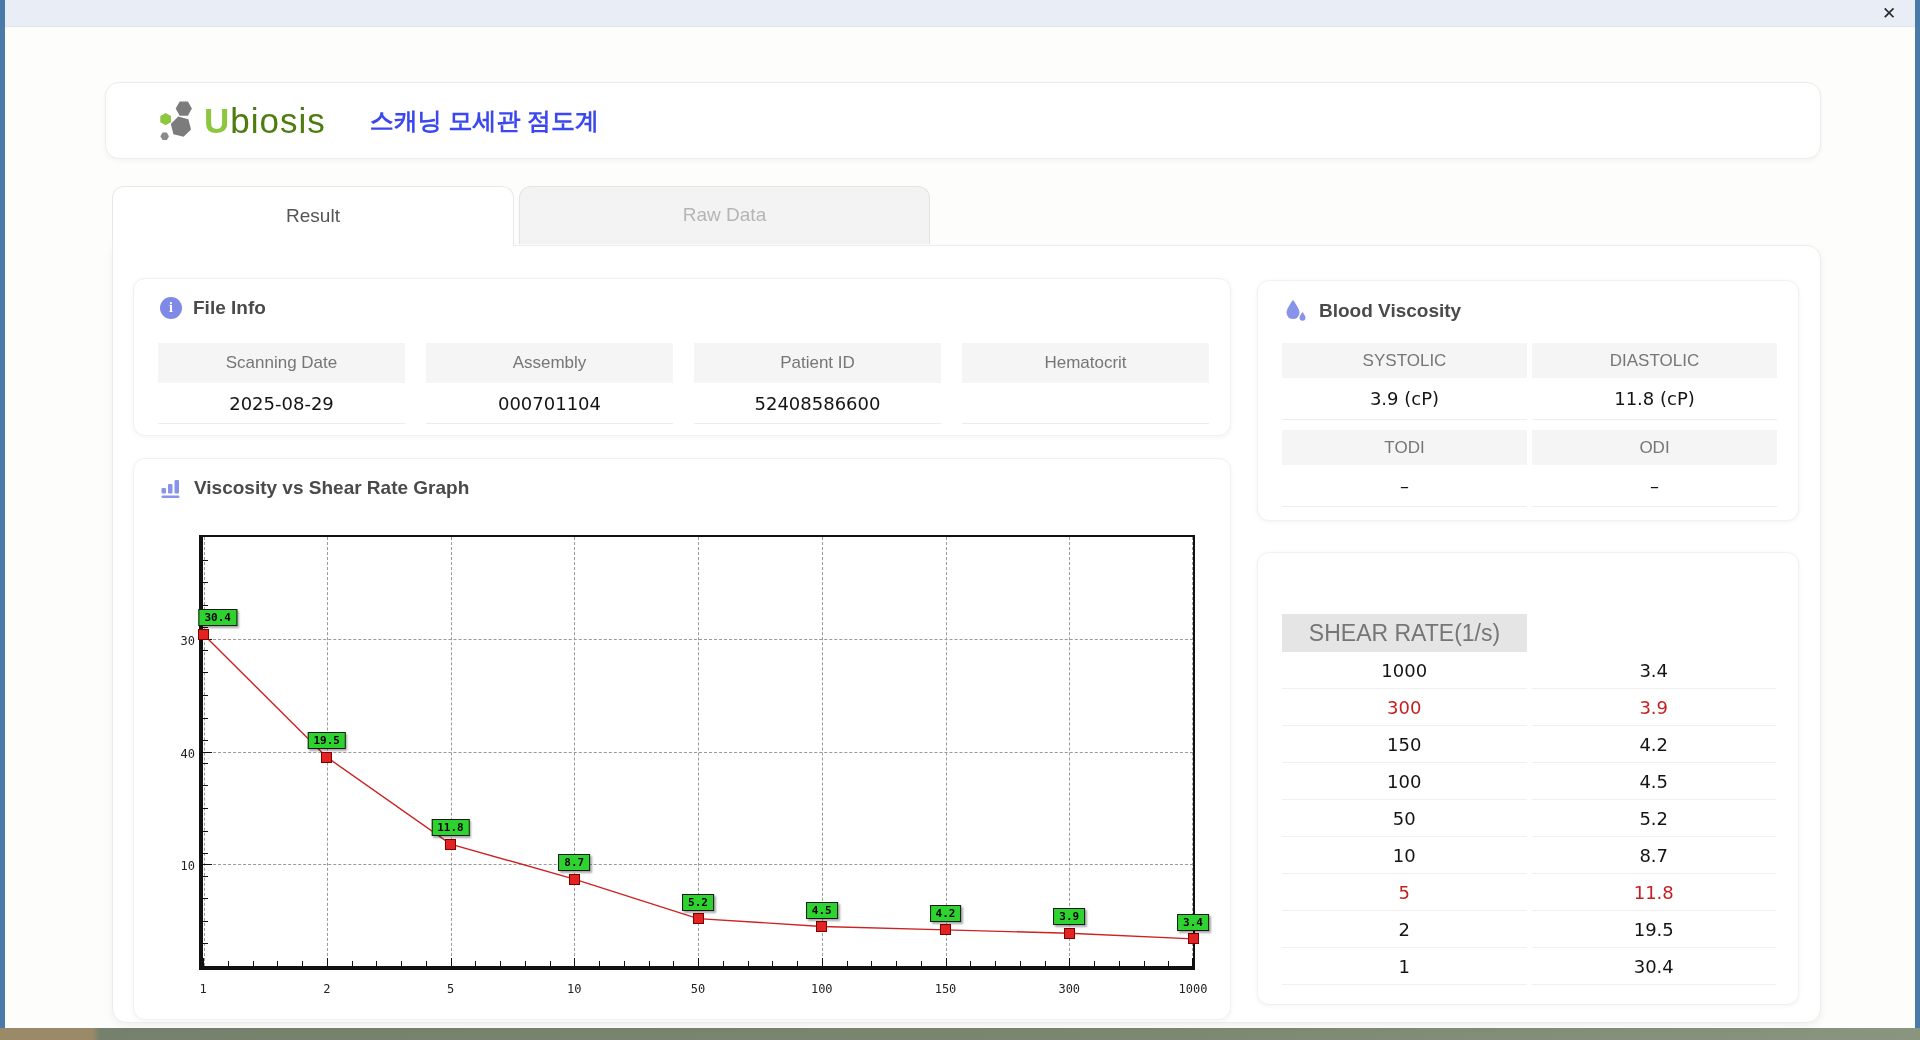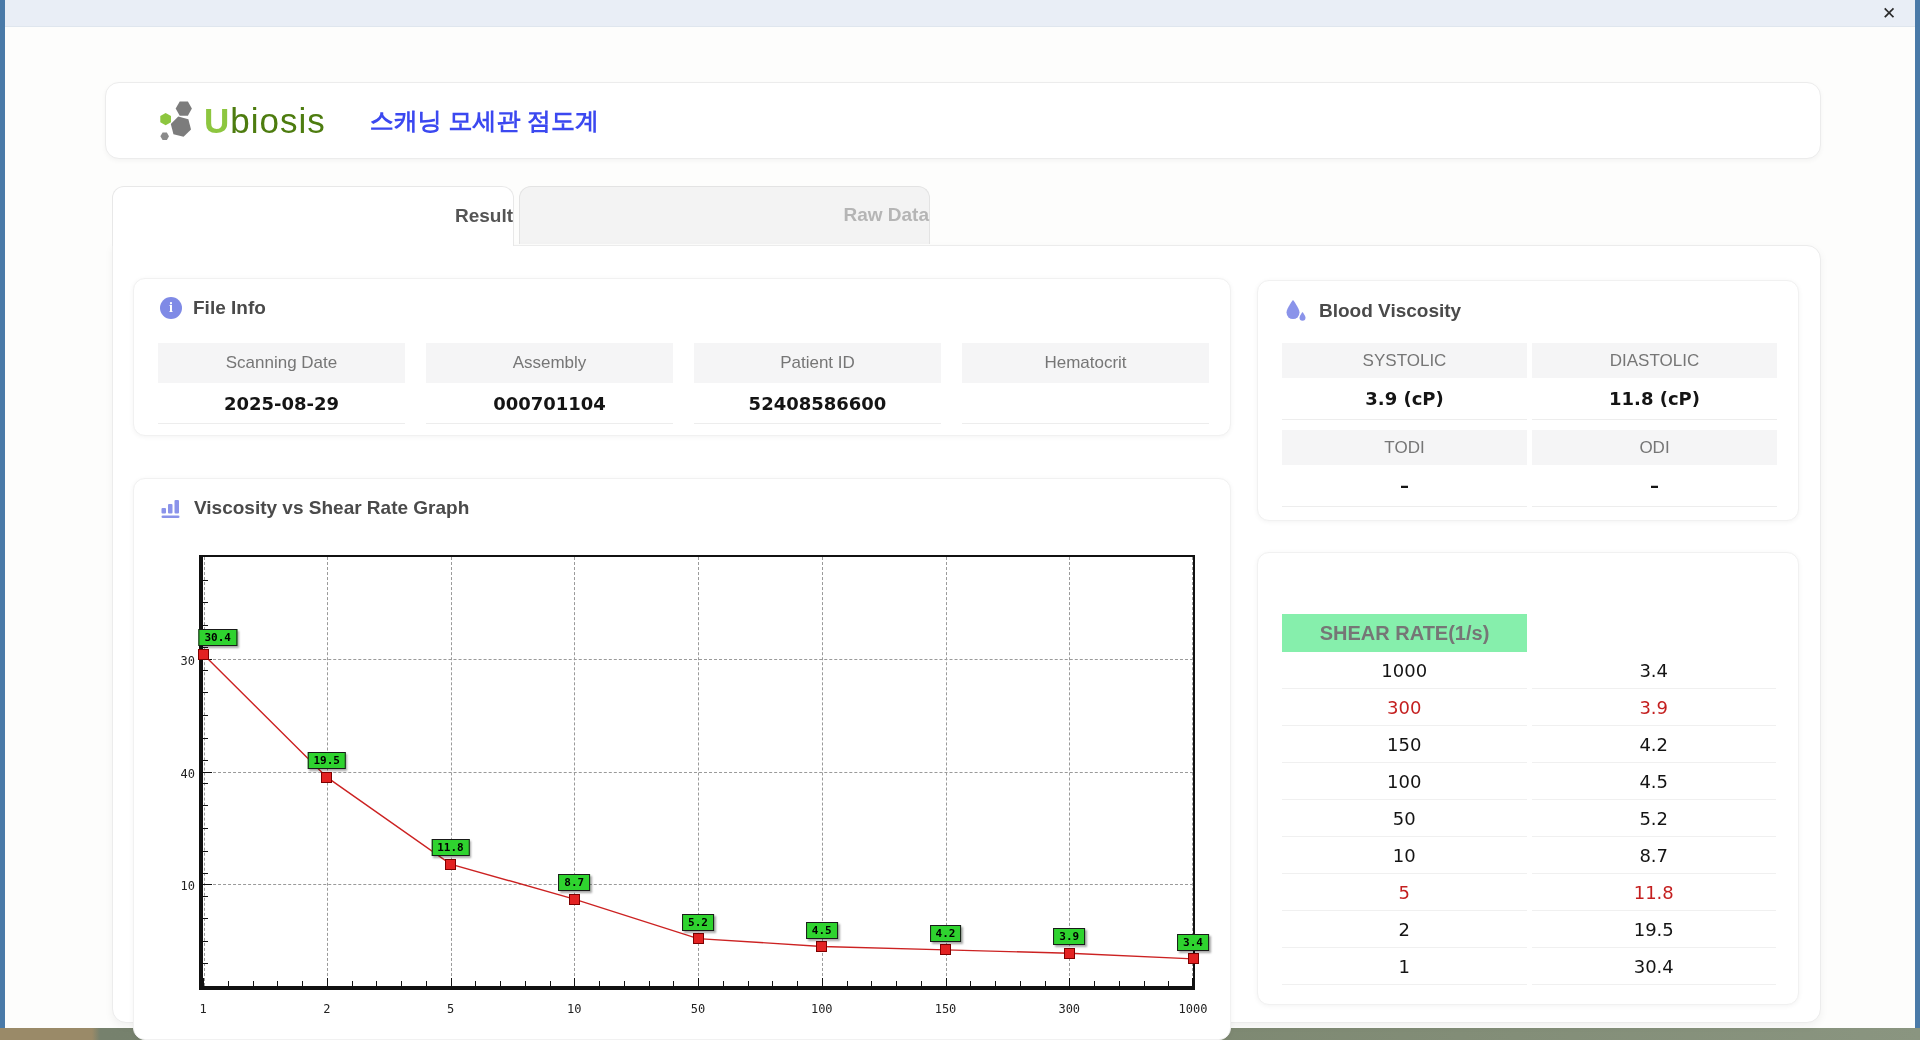--- a/index.html
+++ b/index.html
@@ -22,65 +22,65 @@
   .header-card { position:absolute; left:100px; top:82px; width:1716px; height:77px;
     background:#fff; border:1px solid #ececec; border-radius:14px;
     box-shadow:0 2px 5px rgba(0,0,0,.04); display:flex; align-items:center; padding-left:52px; }
   .logo { display:flex; align-items:center; }
   .logo-text { font-size:35px; letter-spacing:1px; margin-left:4px; }
   .logo-u { color:#8dc63f; font-weight:600; }
   .logo-rest { color:#4d7c0f; font-weight:400; }
   .app-title { margin-left:44px; color:#3b48f0; font-weight:700; font-size:24px; }
 
   
-  .tab { position:absolute; top:186px; text-align:right; font-weight:700; font-size:19px;
+  .tab { position:absolute; top:186px; text-align:center; font-weight:400; font-size:19px;
     border-radius:12px 12px 0 0; }
   .tab-result { left:107px; width:402px; height:60px; background:#fff; z-index:3;
     border:1px solid #e8e8e8; border-bottom:none; color:#555; line-height:58px; }
   .tab-raw { left:514px; width:411px; height:58px; background:#f3f3f3;
     border:1px solid #e3e3e3; border-bottom:none; color:#b5b5b5; line-height:56px; }
 
   
   .content-card { position:absolute; left:107px; top:245px; width:1709px; height:778px;
     background:#fff; border:1px solid #ececec; border-radius:0 14px 14px 14px;
     box-shadow:0 3px 8px rgba(0,0,0,.05); z-index:2; }
 
   .panel { position:absolute; background:#fff; border:1px solid #f1f1f1; border-radius:12px;
     box-shadow:0 1px 5px rgba(0,0,0,.05); }
   .panel-fileinfo { left:20px; top:32px; width:1098px; height:158px; }
-  .panel-graph   { left:20px; top:232px; width:1098px; height:562px; }
+  .panel-graph   { left:20px; top:212px; width:1098px; height:562px; }
   .panel-blood   { left:1144px; top:34px; width:542px; height:241px; }
   .panel-shear   { left:1144px; top:306px; width:542px; height:453px; }
 
   .section-head { display:flex; align-items:center; gap:11px; padding:18px 0 0 26px; }
   .section-title { font-size:19px; font-weight:700; color:#4a4a4a; }
   .icon-circle { width:22px; height:22px; border-radius:50%; background:#7f8ae6; color:#fff;
     font-size:14px; font-weight:700; text-align:center; line-height:22px; font-family:"Liberation Serif",serif; }
 
   
   .kv-col { display:inline-block; vertical-align:top; }
   .kv-head { background:#f5f5f6; color:#767676; font-size:17px; text-align:center; }
   .kv-val { background:#fff; color:#141414; font-size:18px; text-align:center;
-    border-bottom:1px solid #ededed; font-family:"DejaVu Sans",sans-serif;font-weight:bold; }
+    border-bottom:1px solid #ededed; font-family:"DejaVu Sans",sans-serif; }
 
   .fileinfo-fields { position:absolute; left:24px; top:64px; display:flex; gap:21px;align-items:flex-end; }
   .fileinfo-fields .kv-col { width:247px; }
   .fileinfo-fields .kv-head { height:40px; line-height:40px; }
   .fileinfo-fields .kv-val  { height:41px; line-height:41px; }
 
   .blood-group { position:absolute; left:24px; display:flex; gap:5px; }
   .blood-group .kv-col { width:245px; }
   .blood-group .kv-head { height:35px; line-height:35px; }
   .blood-group .kv-val  { height:42px; line-height:42px; }
 
   
   .shear-table { position:absolute; left:24px; top:61px; width:494px; }
   .shear-row { display:flex; gap:5px; }
   .shear-cell { width:245px; text-align:center; }
-  .shear-head .shear-cell { background:#86efac; color:#767676; font-size:20px; height:38px; line-height:38px;font-weight:bold; }
+  .shear-head .shear-cell { background:#e5e5e5; color:#767676; font-size:23px; height:38px; line-height:38px; }
   .shear-body .shear-cell { font-size:18px; color:#141414; height:37px; line-height:37px;
     border-bottom:1px solid #f0f0f0; font-family:"DejaVu Sans",sans-serif; }
   .shear-body .shear-row.hl .shear-cell { color:#c41f1f; }
 
   
   .plot-box { position:absolute; left:65px; top:76px; width:996px; height:435px;
     border:2px solid #111; border-left-width:4px; border-bottom-width:4px; background:#fff; }
   .plot-area { position:absolute; left:0; top:0; right:0; bottom:0; }
   .grid-v { position:absolute; top:0; bottom:0; width:0; border-left:1px dashed #9a9a9a; }
   .grid-h { position:absolute; left:0; right:0; height:0; border-top:1px dashed #9a9a9a; }

